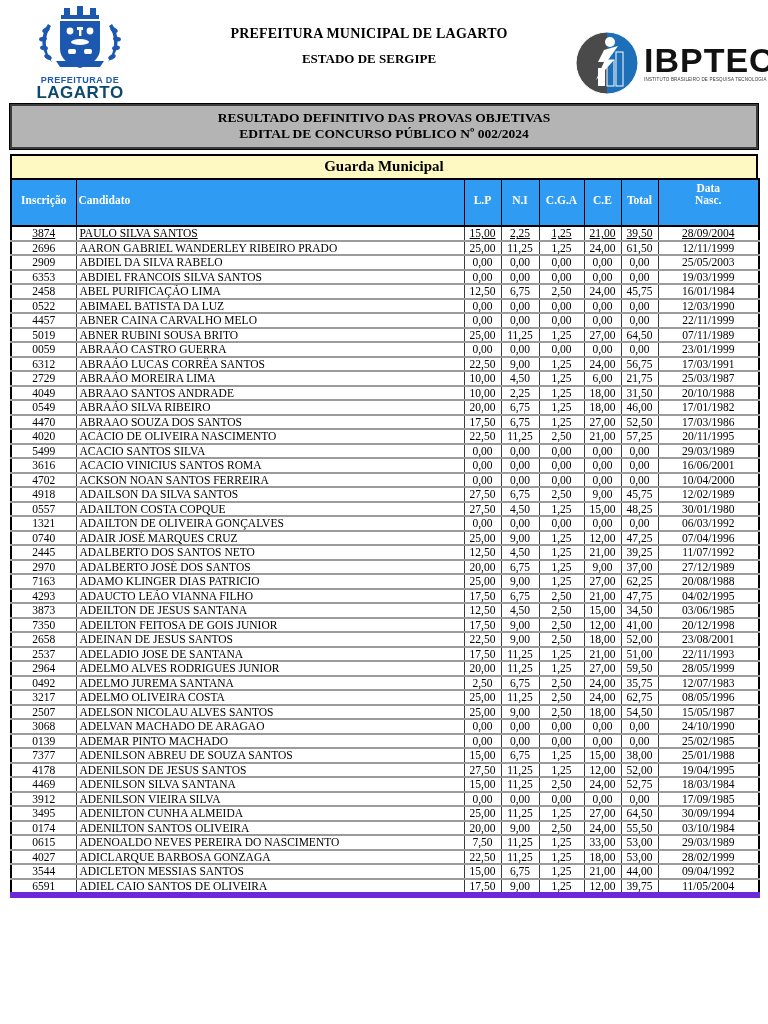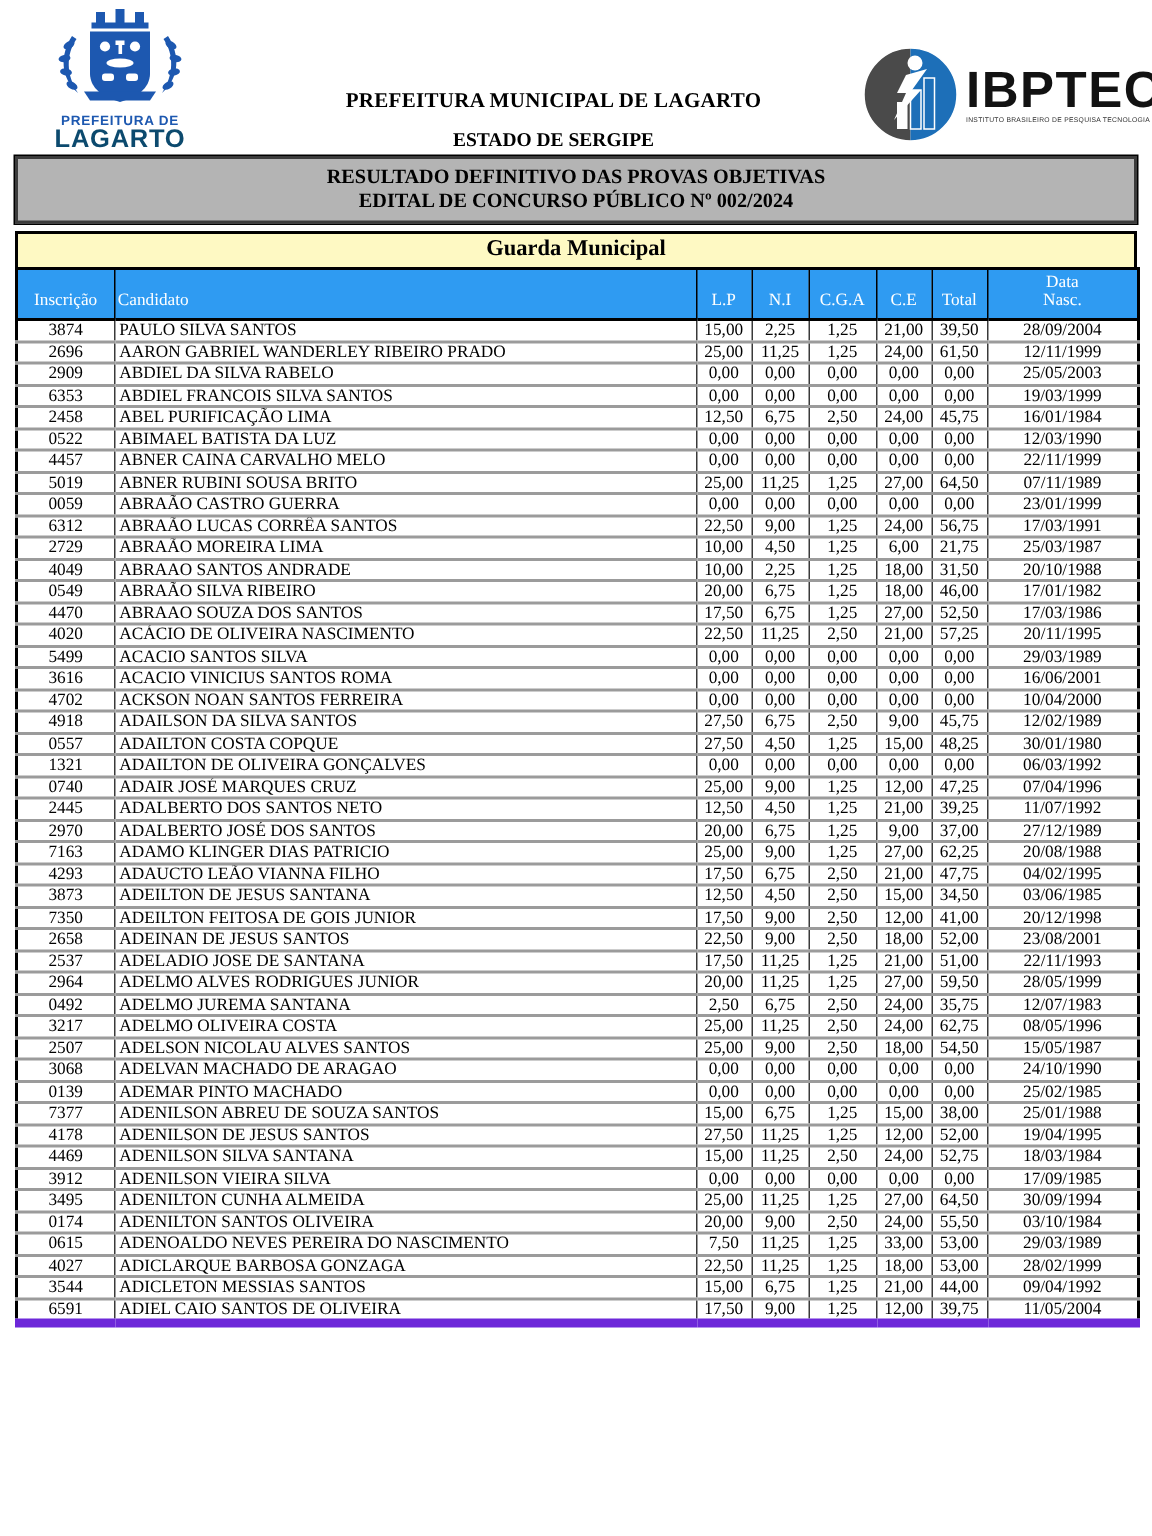--- a/index.html
+++ b/index.html
@@ -1,21 +1,21 @@
 <!DOCTYPE html>
 <html><head>
 <meta charset="utf-8">
 <style>
   * { margin:0; padding:0; box-sizing:border-box; }
   html,body { width:768px; height:1024px; background:#fff; overflow:hidden;
               font-family:"Liberation Serif", serif; color:#000; }
 
   
   .top-zone { position:relative; height:104px; }
-  .center-head { position:absolute; left:120px; right:150px; top:60px; text-align:center; }
+  .center-head { position:absolute; left:120px; right:150px; top:26px; text-align:center; }
   .center-head .l1 { font-size:14px; font-weight:bold; letter-spacing:.2px; }
   .center-head .l2 { font-size:13px; font-weight:bold; margin-top:9px; }
 
   
   .crest { position:absolute; left:24px; top:6px; width:112px; text-align:center; }
   .crest svg { display:block; margin:0 auto; }
   .crest .cap1 { font-family:"Liberation Sans", sans-serif; font-weight:bold;
                  color:#1d58b0; font-size:9px; letter-spacing:.5px; margin-top:1px; }
   .crest .cap2 { font-family:"Liberation Sans", sans-serif; font-weight:bold;
                  color:#0c4a6e; font-size:17px; letter-spacing:.5px; line-height:15px; }
@@ -36,28 +36,28 @@
   .titlebar .t1, .titlebar .t2 { font-size:13.5px; font-weight:bold; line-height:16px; }
 
   .gap { height:5px; }
 
   .section-bar { border:2px solid #000; border-bottom:none; background:#fef9c3;
                  text-align:center; font-size:15px; font-weight:bold; padding:2px 0 3px; }
 
   
   table { border-collapse:collapse; table-layout:fixed; width:748px;
           border:2px solid #000; }
-  thead th { background:#2f9bf2; color:#fff; font-weight:normal; font-size:11.5px;
-             vertical-align:bottom; padding:2px 2px 6px; border:1px solid #000;
+  thead th { background:#2f9bf2; color:#fff; font-weight:bold; font-size:11.5px;
+             vertical-align:bottom; padding:2px 2px 19px; border:1px solid #000;
              white-space:pre-line; line-height:12px; }
   tbody td { height:14.5px; font-size:11.5px; line-height:12px; padding:0 3px;
              border-left:1px solid #3a3a3a; border-right:1px solid #3a3a3a;
              border-top:2px solid #9b9b9b; border-bottom:2px solid #9b9b9b;
              overflow:hidden; white-space:nowrap; background:#fff; }
-  tbody tr:first-child td { border-top:2px solid #000; }
+  tbody tr:first-child td { border-top:2px solid #000;text-decoration:underline; }
   tbody tr:last-child td { border-bottom:6px solid #6d28d9; }
   .c0 { width:65px;  text-align:center; }
   .c1 { width:388px; text-align:left; }
   .c2 { width:37px;  text-align:center; }
   .c3 { width:38px;  text-align:center; }
   .c4 { width:45px;  text-align:center; }
   .c5 { width:37px;  text-align:center; }
   .c6 { width:37px;  text-align:center; }
   .c7 { width:101px; text-align:center; }
 </style>

